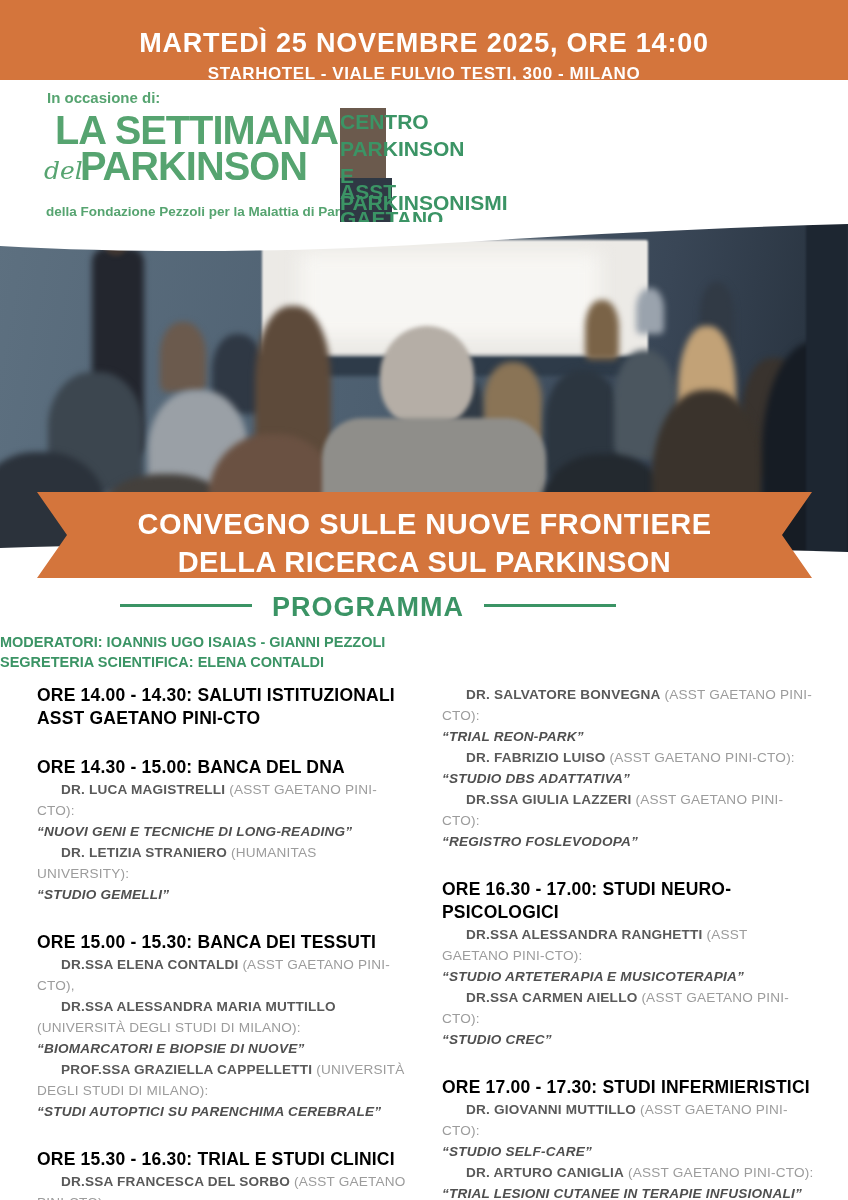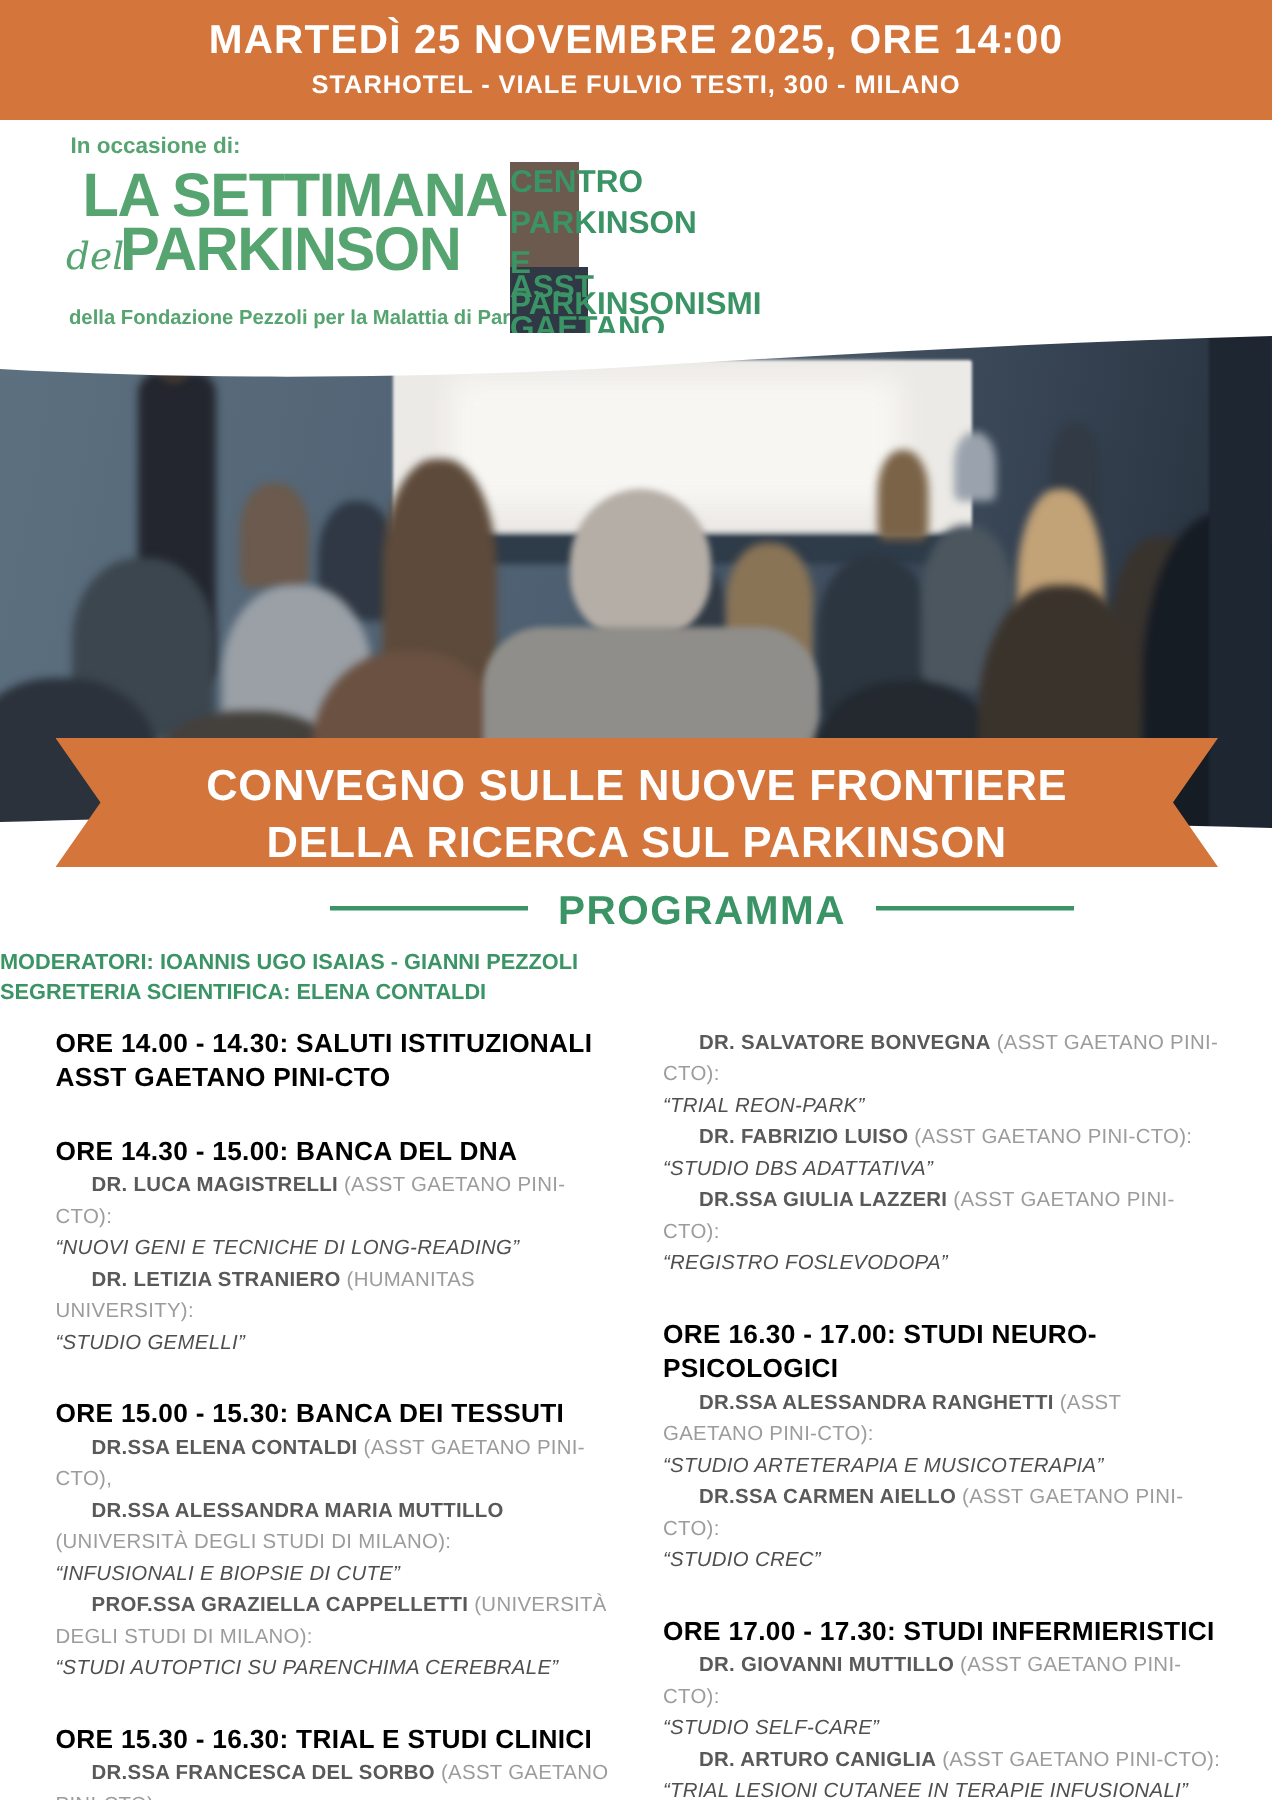--- a/index.html
+++ b/index.html
@@ -2,21 +2,21 @@
 <html><head>
 <meta charset="utf-8">
 <style>
   html,body{margin:0;padding:0;background:#eee;}
   .page{position:relative;width:848px;height:1200px;background:#fff;margin:0 auto;
         font-family:"Liberation Sans","DejaVu Sans",sans-serif;overflow:hidden;
         outline:1px solid #d9d9d9;}
   
   .top-banner{position:absolute;top:0;left:0;width:848px;height:80px;background:#D4753C;
               color:#fff;text-align:center;}
-  .top-banner .l1{padding-top:11px;font-size:27px;font-weight:bold;letter-spacing:.8px;}
+  .top-banner .l1{padding-top:28px;font-size:27px;font-weight:bold;letter-spacing:.8px;}
   .top-banner .l2{margin-top:5px;font-size:17px;font-weight:bold;letter-spacing:.6px;}
   
   .intro{position:absolute;top:80px;left:0;width:848px;height:142px;}
   .occasion{position:absolute;left:47px;top:9px;color:#56A470;font-weight:bold;font-size:15px;}
   .logo-l1{position:absolute;left:55px;top:27px;font-size:41px;font-weight:800;color:#56A470;
            letter-spacing:-1px;transform:scaleX(.97);transform-origin:left;}
   .logo-del{position:absolute;left:44px;top:76px;font-family:"DejaVu Serif",serif;
             font-style:italic;font-size:25px;color:#56A470;}
   .logo-l2{position:absolute;left:80px;top:63px;font-size:41px;font-weight:800;color:#56A470;
            letter-spacing:-1px;transform:scaleX(.97);transform-origin:left;}
@@ -59,34 +59,34 @@
   .pillar{left:806px;top:0;width:42px;height:340px;background:#1d2631;filter:blur(1px);}
   .curve-top{position:absolute;top:222px;left:0;width:848px;height:44px;}
   .curve-bottom{position:absolute;top:534px;left:0;width:848px;height:24px;}
   
   .ribbon{position:absolute;top:492px;left:37px;width:775px;height:86px;background:#D4753C;
           clip-path:polygon(0 0,100% 0,calc(100% - 30px) 50%,100% 100%,0 100%,30px 50%);
           color:#fff;text-align:center;}
   .ribbon .r1,.ribbon .r2{font-size:29px;font-weight:800;line-height:38px;letter-spacing:.5px;}
   .ribbon .r1{padding-top:13px;}
   
-  .prog-head{position:absolute;top:592px;left:0;width:736px;text-align:right;color:#3B9465;}
+  .prog-head{position:absolute;top:592px;left:0;width:736px;text-align:center;color:#3B9465;}
   .prog-head .rule{display:inline-block;width:132px;height:3px;background:#3B9465;vertical-align:9px;margin:0 20px;}
   .prog-head .t{display:inline-block;font-size:27px;font-weight:800;letter-spacing:1px;}
   .mods{position:absolute;top:632px;left:0;width:684px;text-align:left;color:#3B9465;
         font-size:14.5px;font-weight:bold;line-height:20px;}
   
   .columns{position:absolute;top:684px;left:37px;width:778px;display:grid;
            grid-template-columns:1fr 1fr;column-gap:32px;align-items:start;}
   .prog-section{margin:0 0 26px 0;}
   .sec-title{margin:0;font-size:17.5px;font-weight:800;color:#000000;line-height:23px;letter-spacing:.2px;}
   .prog-section p{margin:0;font-size:13.6px;line-height:21px;}
   .pname{font-weight:bold;color:#595959;letter-spacing:.2px;padding-left:24px;}
   .paff{color:#9C9C9C;letter-spacing:.2px;}
-  .quote{font-style:italic;font-weight:normal;color:#4F4F4F;letter-spacing:.2px;}
+  .quote{font-style:italic;font-weight:bold;color:#4F4F4F;letter-spacing:.2px;}
   
   .footer{position:absolute;top:1155px;left:37px;width:778px;display:flex;align-items:center;
           justify-content:space-between;}
   .footer .info{color:#E87A2F;font-weight:800;font-size:16.5px;letter-spacing:.2px;}
   .fgroup{display:flex;align-items:center;color:#3B9465;font-weight:bold;font-size:15.5px;}
   .fgroup svg{margin-right:9px;flex:none;}
 </style>
 </head>
 <body>
 
@@ -170,21 +170,21 @@
           <h3 class="sec-title">ORE 14.30 - 15.00: BANCA DEL DNA</h3>
           <p class="person"><span class="pname">DR. LUCA MAGISTRELLI</span><span class="paff"> (ASST GAETANO PINI-CTO):</span></p>
           <p class="quote">“NUOVI GENI E TECNICHE DI LONG-READING”</p>
           <p class="person"><span class="pname">DR. LETIZIA STRANIERO</span><span class="paff"> (HUMANITAS UNIVERSITY):</span></p>
           <p class="quote">“STUDIO GEMELLI”</p>
         </section>
         <section class="prog-section">
           <h3 class="sec-title">ORE 15.00 - 15.30: BANCA DEI TESSUTI</h3>
           <p class="person"><span class="pname">DR.SSA ELENA CONTALDI</span><span class="paff"> (ASST GAETANO PINI-CTO),</span></p>
           <p class="person"><span class="pname">DR.SSA ALESSANDRA MARIA MUTTILLO</span><span class="paff"> (UNIVERSITÀ DEGLI STUDI DI MILANO):</span></p>
-          <p class="quote">“INFUSIONALI E BIOPSIE DI CUTE”</p>
+          <p class="quote">“BIOMARCATORI E BIOPSIE DI NUOVE”</p>
           <p class="person"><span class="pname">PROF.SSA GRAZIELLA CAPPELLETTI</span><span class="paff"> (UNIVERSITÀ DEGLI STUDI DI MILANO):</span></p>
           <p class="quote">“STUDI AUTOPTICI SU PARENCHIMA CEREBRALE”</p>
         </section>
         <section class="prog-section">
           <h3 class="sec-title">ORE 15.30 - 16.30: TRIAL E STUDI CLINICI</h3>
           <p class="person"><span class="pname">DR.SSA FRANCESCA DEL SORBO</span><span class="paff"> (ASST GAETANO PINI-CTO):</span></p>
           <p class="quote">“STUDIO PROBNP”</p>
           <p class="person"><span class="pname">DR.SSA ELENA CONTALDI</span><span class="paff"> (ASST GAETANO PINI-CTO):</span></p>
           <p class="quote">“TRIAL PRASINEZUMAB”</p>
         </section>

